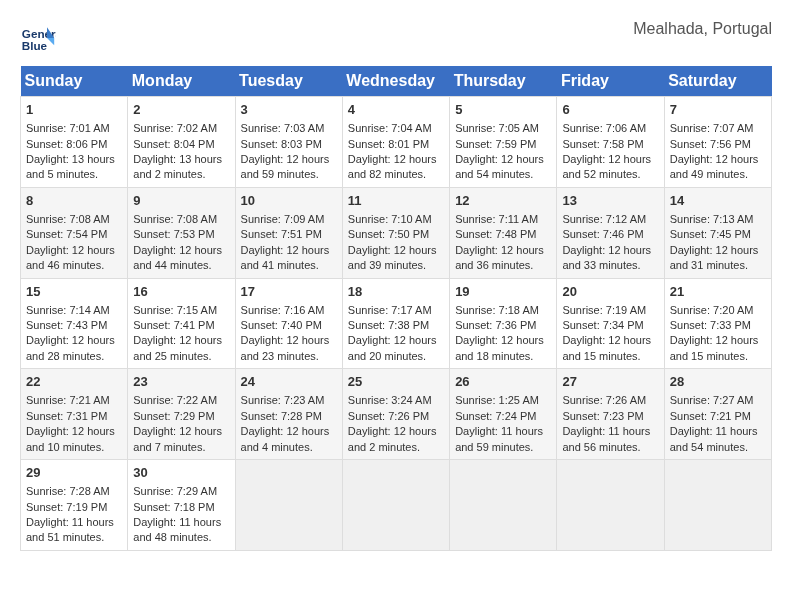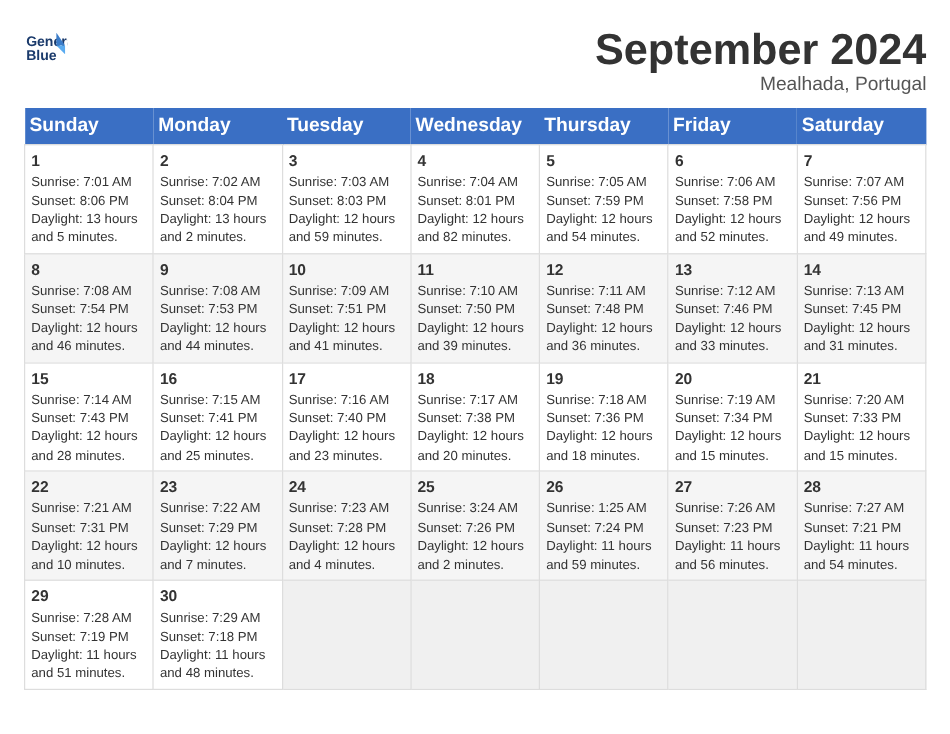--- a/index.html
+++ b/index.html
@@ -82,21 +82,20 @@
 <div class="header">
   <div class="logo">
     <svg class="logo-icon" viewBox="0 0 40 40" xmlns="http://www.w3.org/2000/svg">
       <text x="2" y="20" font-size="13" font-weight="bold" fill="#1a3a6b">General</text>
       <text x="2" y="33" font-size="13" font-weight="bold" fill="#1a3a6b">Blue</text>
       <polygon points="30,8 38,20 30,20" fill="#3a7bc8"></polygon>
       <polygon points="30,20 38,20 38,28" fill="#5aabf0"></polygon>
     </svg>
   </div>
   <div class="title-block">
-    <div class="month-title">September 2024</div>
     <div class="location">Mealhada, Portugal</div>
   </div>
 </div>
 
 <table>
   <thead>
     <tr>
     <th>Sunday</th>
         <th>Monday</th>
         <th>Tuesday</th>

